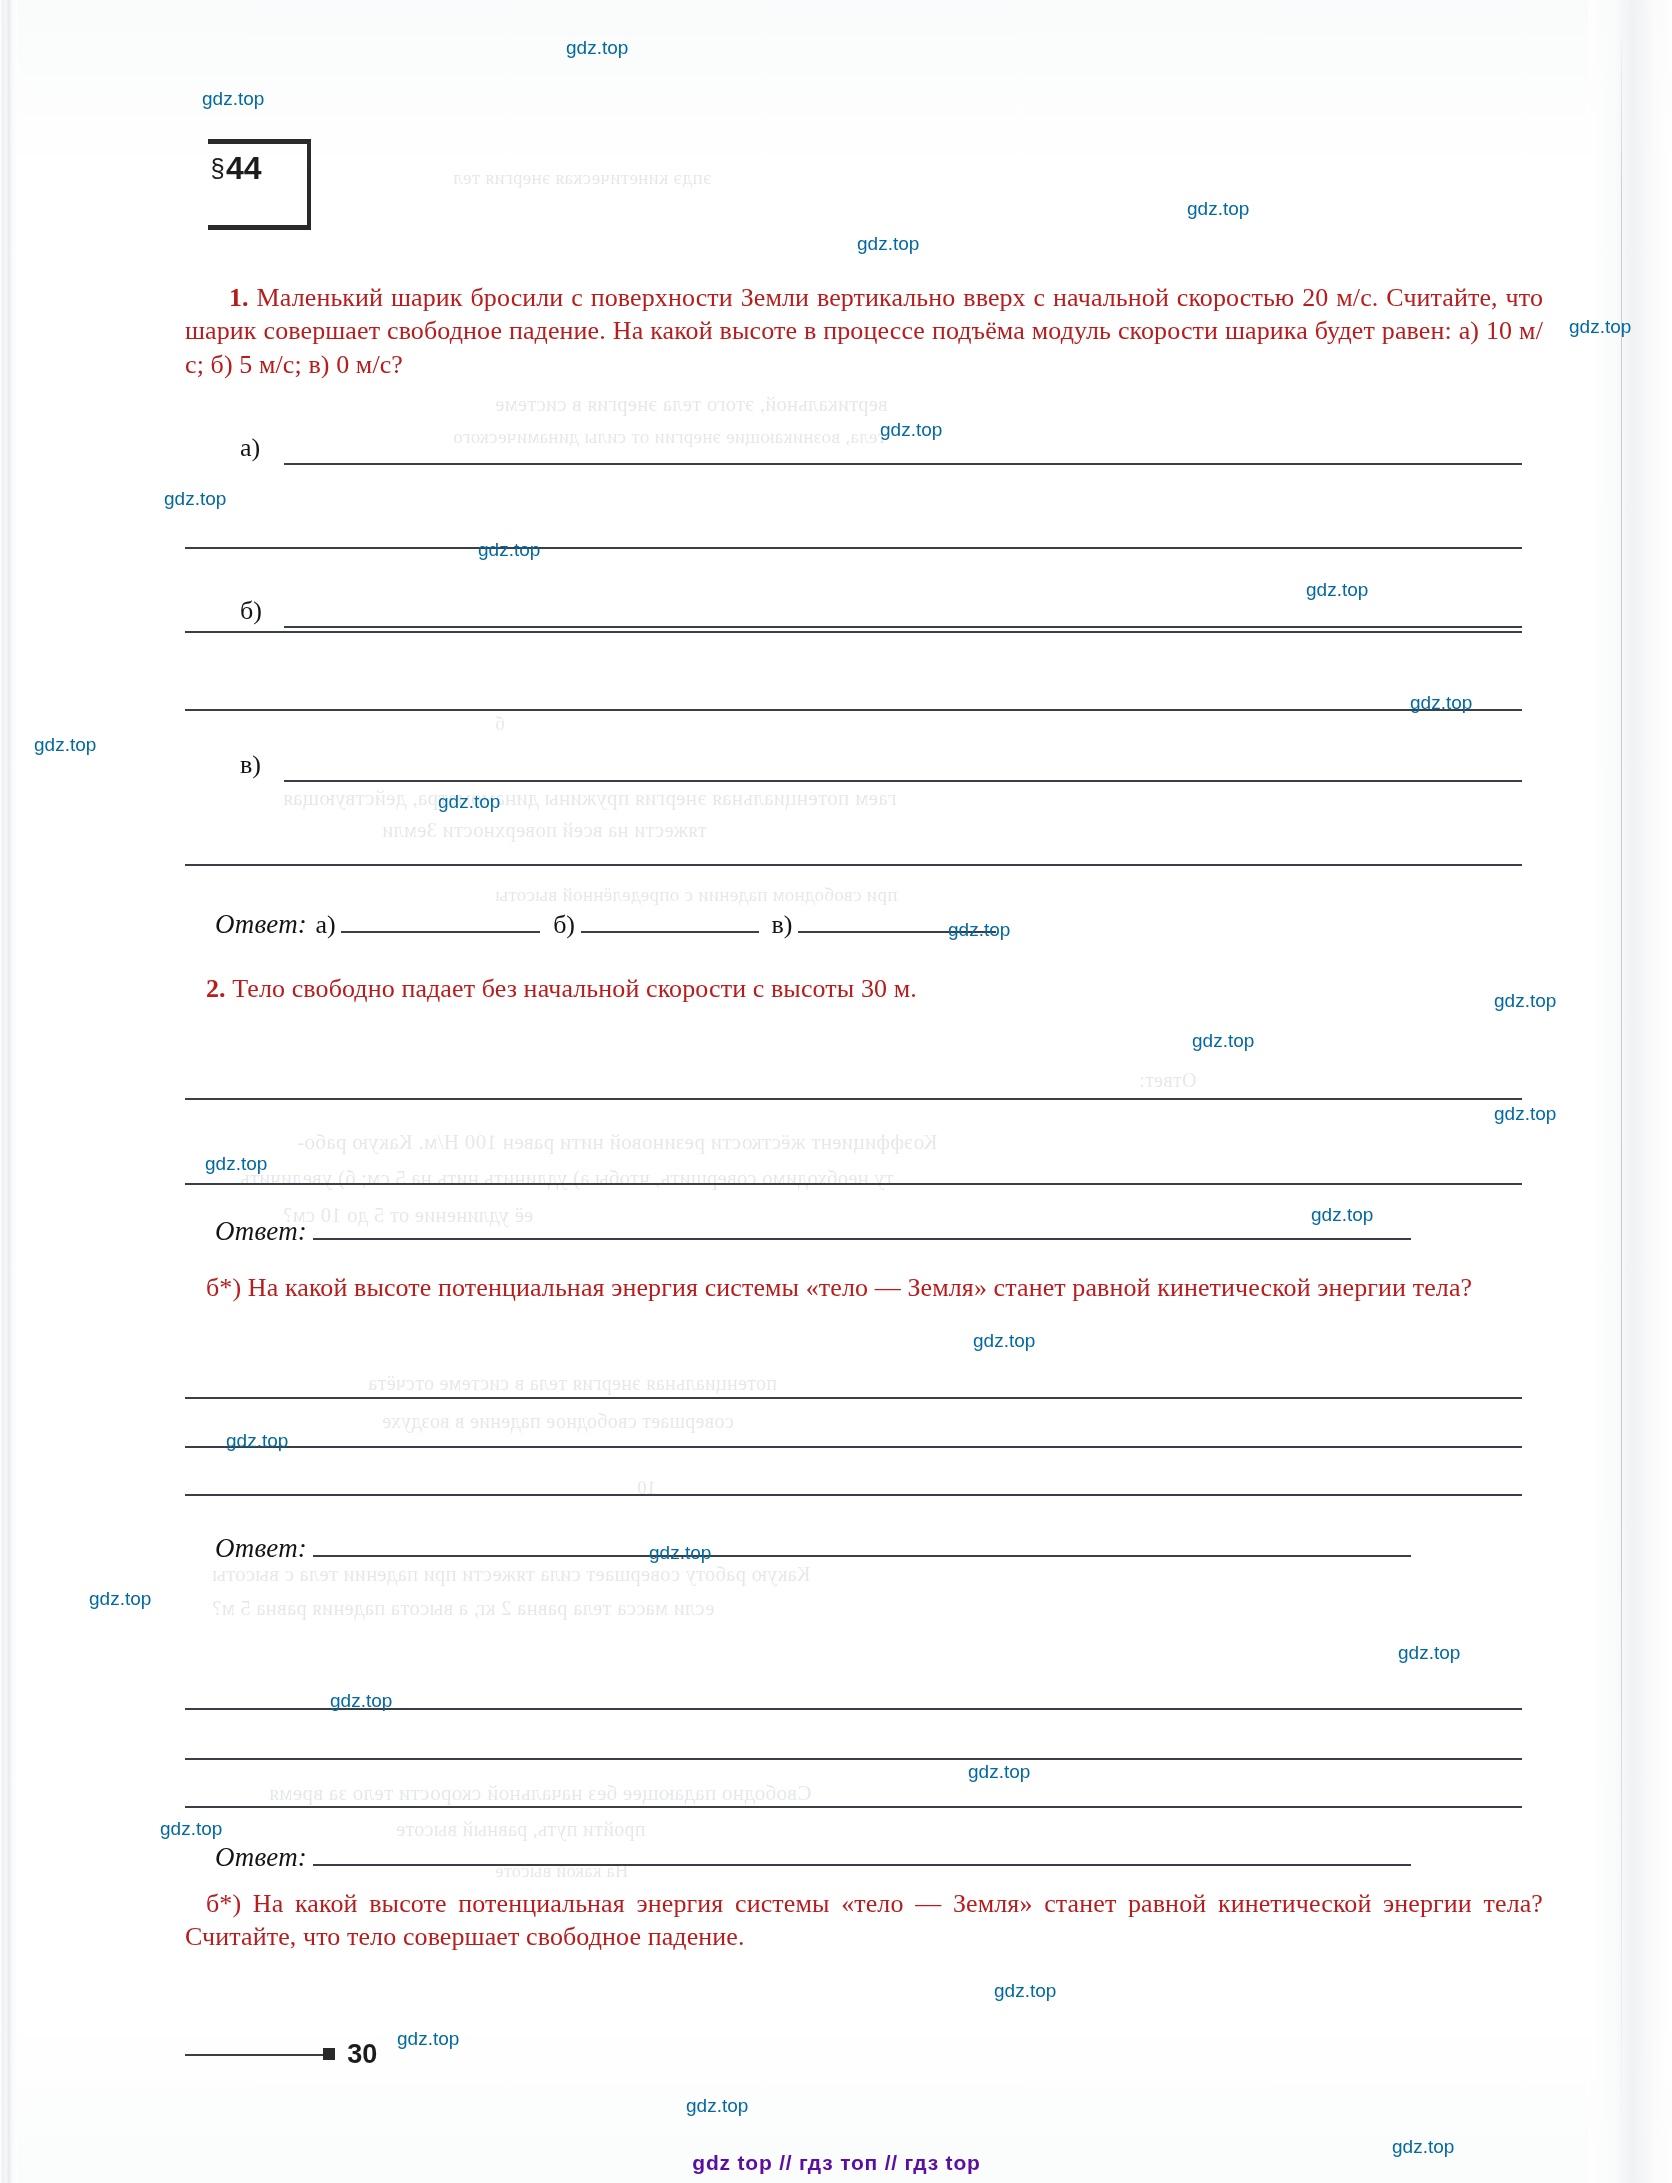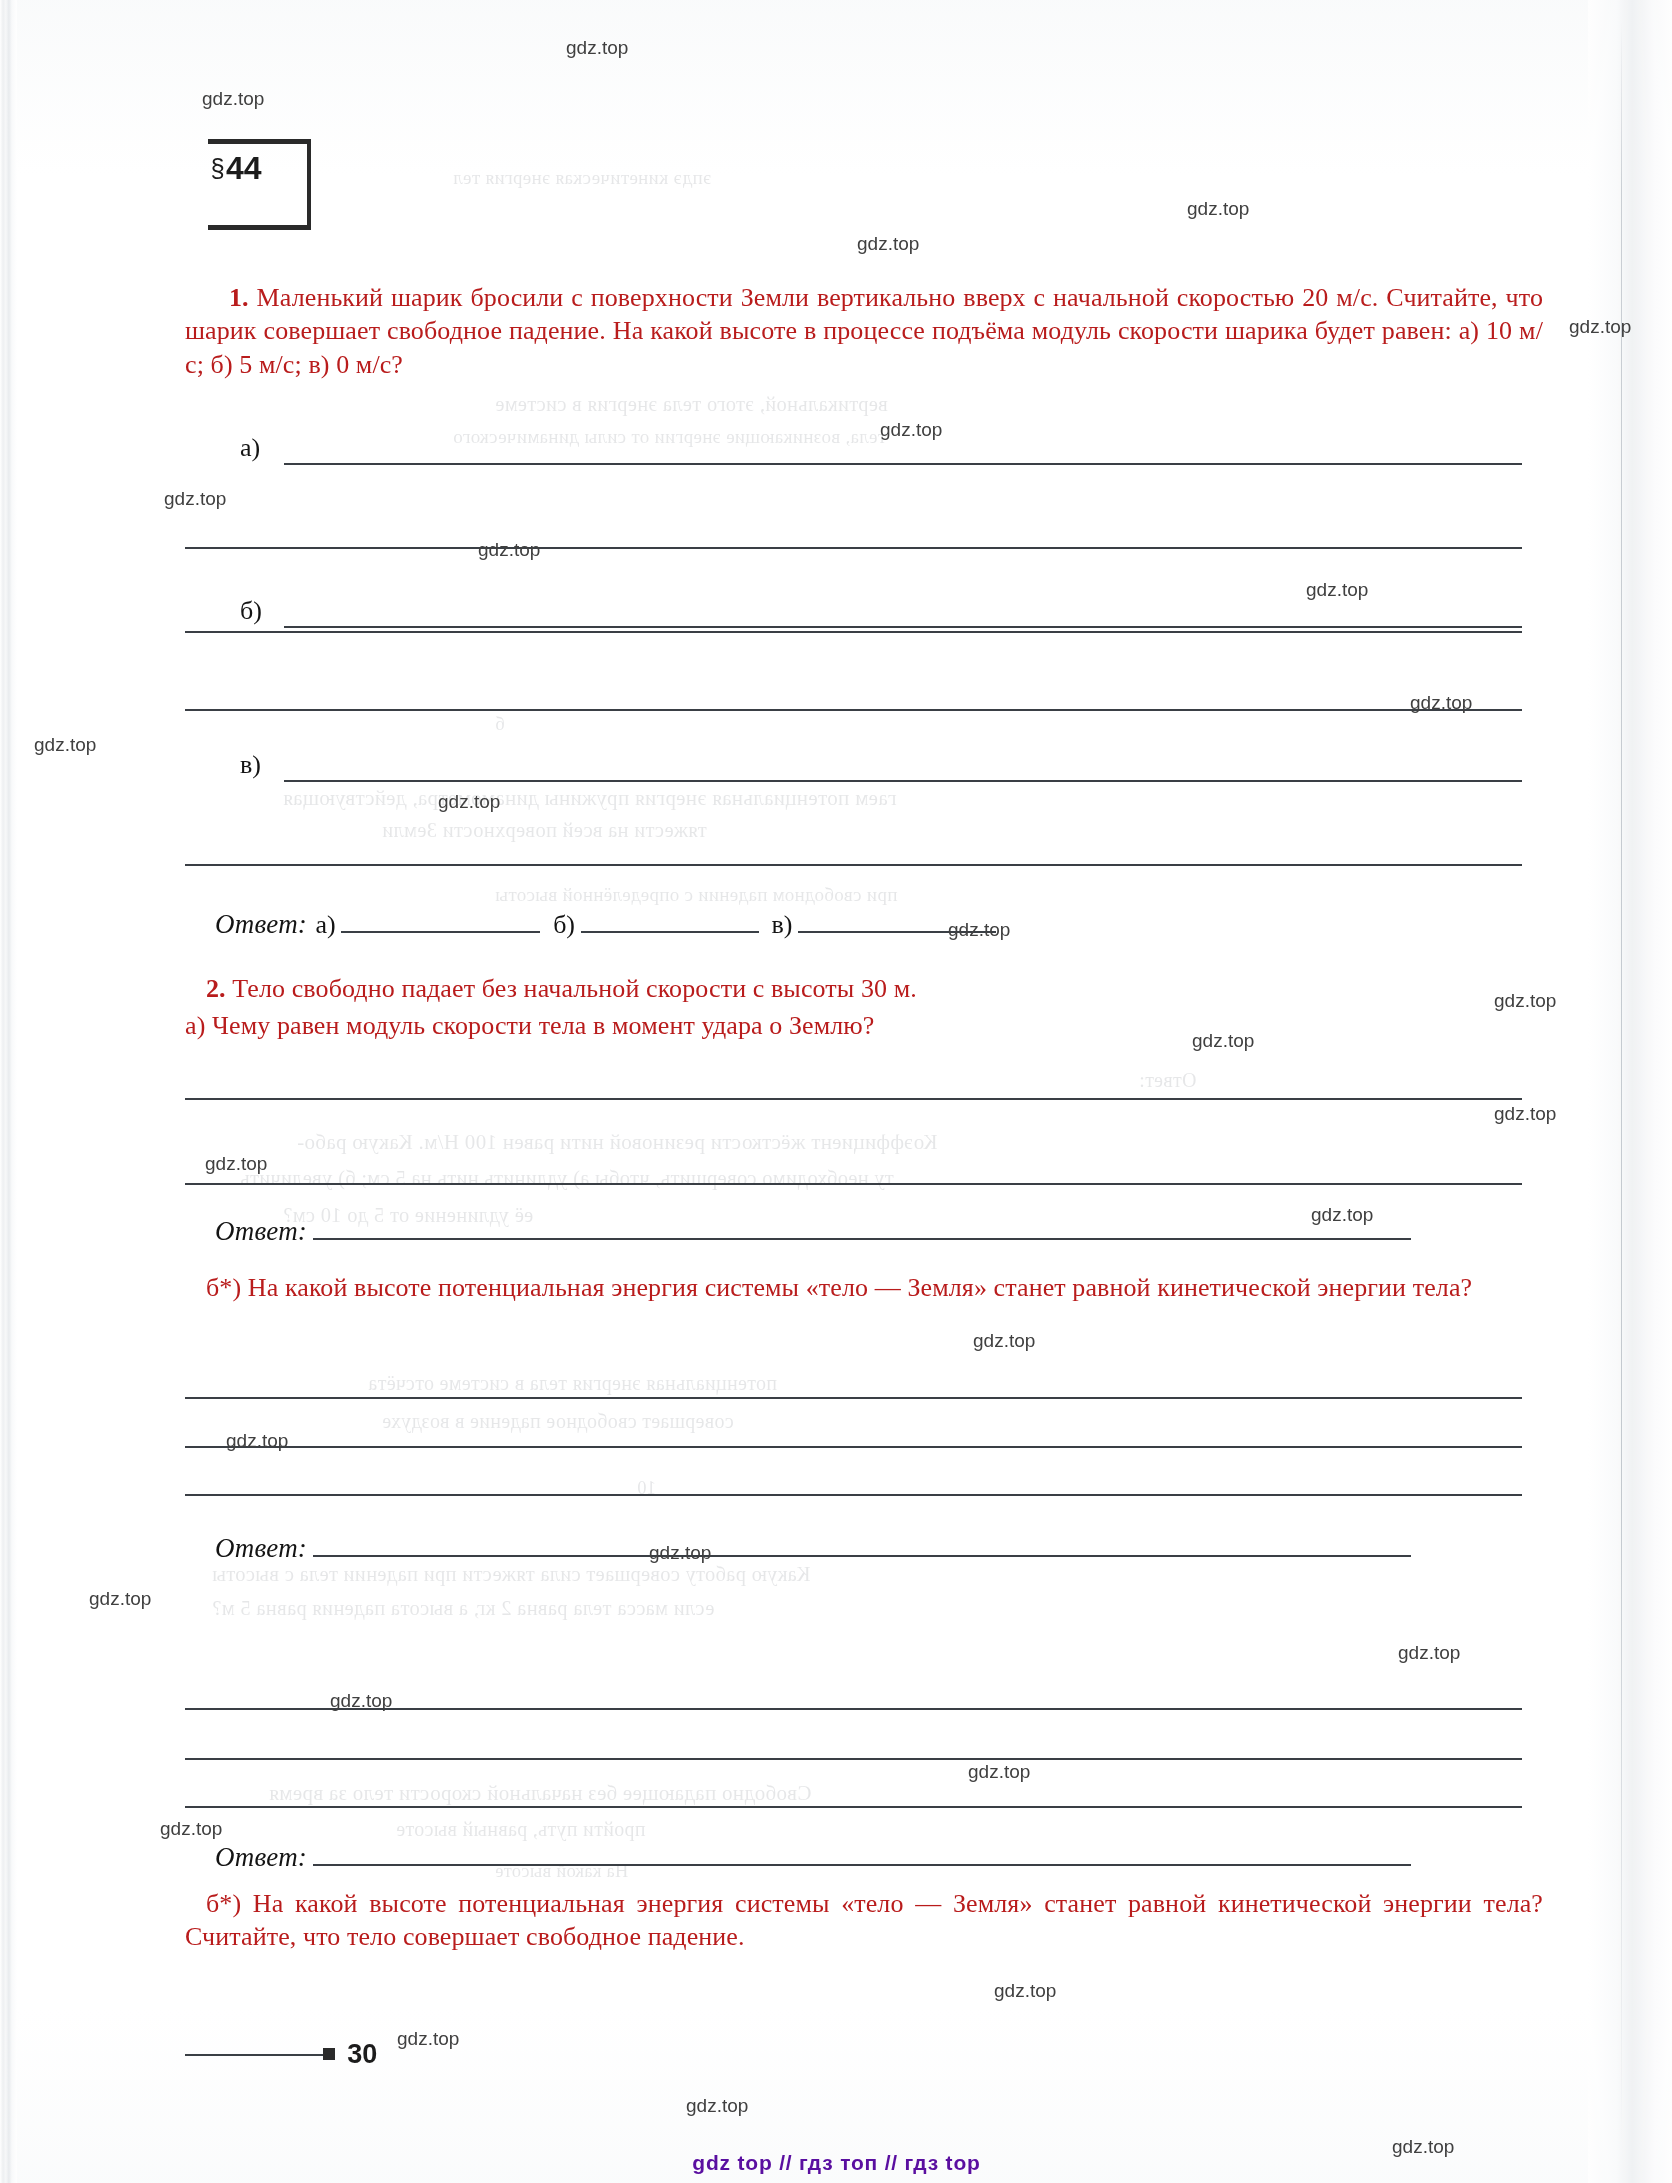--- a/index.html
+++ b/index.html
@@ -74,21 +74,21 @@
     font-weight: 600;
     letter-spacing: 0.8px;
     color: #5a0fa0;
   }
 
   
   .wm {
     position: absolute;
     font-family: "Liberation Sans", "DejaVu Sans", sans-serif;
     font-size: 19px;
-    color: #404040;
+    color: #0369a1;
     white-space: nowrap;
     pointer-events: none;
   }
 
   
   .bleed {
     position: absolute;
     font-family: "Liberation Serif", "DejaVu Serif", serif;
     color: #2b3340;
     opacity: .115;
@@ -304,21 +304,20 @@
       <span class="answer-blank" style="width:178px;"></span>
       <span class="answer-sub">в)</span>
       <span class="answer-blank" style="width:198px;"></span>
     </div>
 
     <div class="task" style="top:972px;">
       <div class="ptext indent-sm">
         <span class="num">2.</span>
         <span>Тело свободно падает без начальной скорости с высоты 30 м.</span>
       </div>
-      <div class="ptext" style="margin-top:4.2px;">а) Чему равен модуль скорости тела в момент удара о Землю?</div>
     </div>
 
     <div class="rule" style="left:0px; top:1098px; width:1337px;"></div>
     <div class="rule" style="left:0px; top:1183px; width:1337px;"></div>
 
     <div class="answer-row" style="left:30px; top:1216px;">
       <span class="answer-word">Ответ:</span>
       <span class="answer-blank" style="width:1098px;"></span>
     </div>
 

